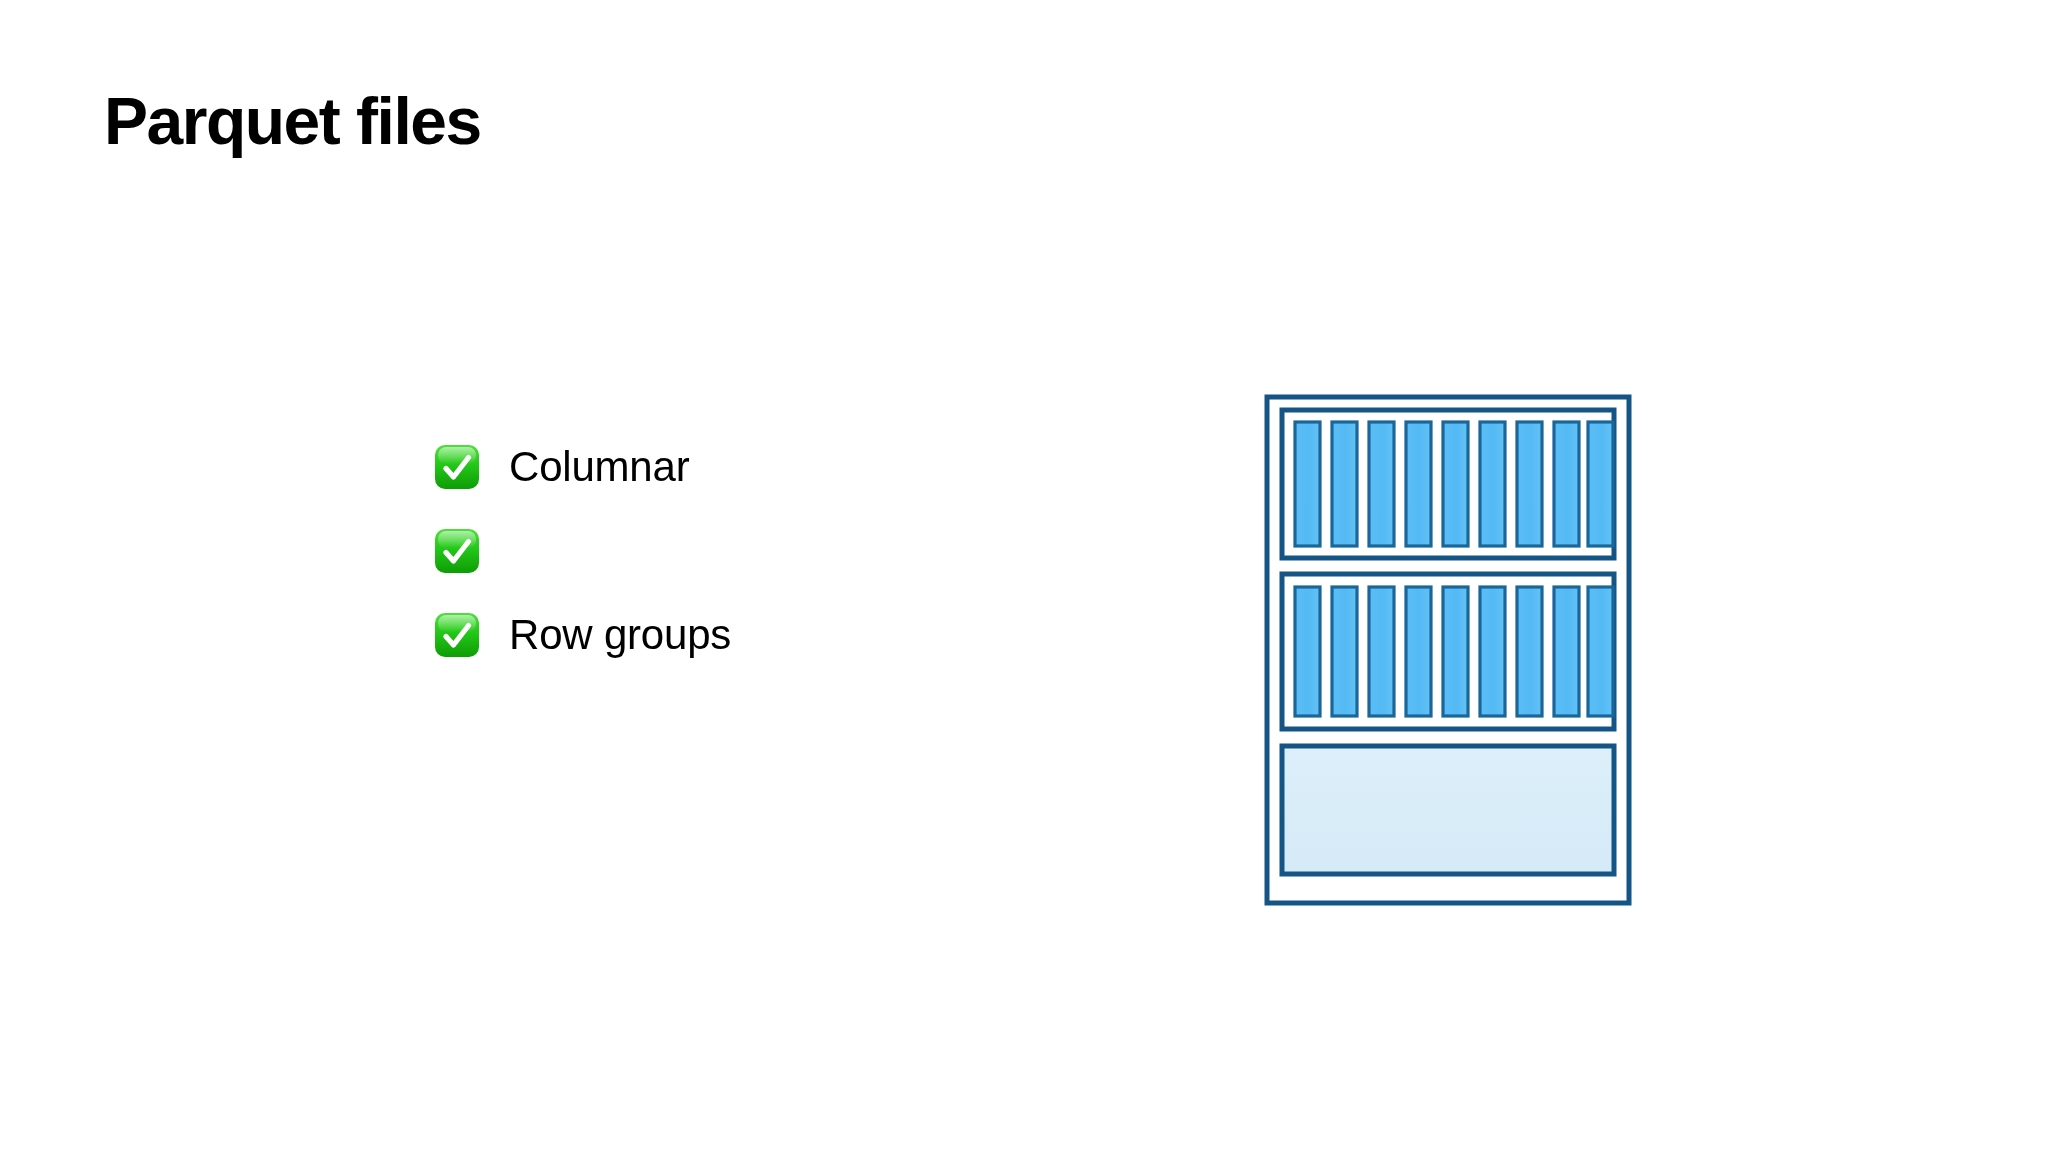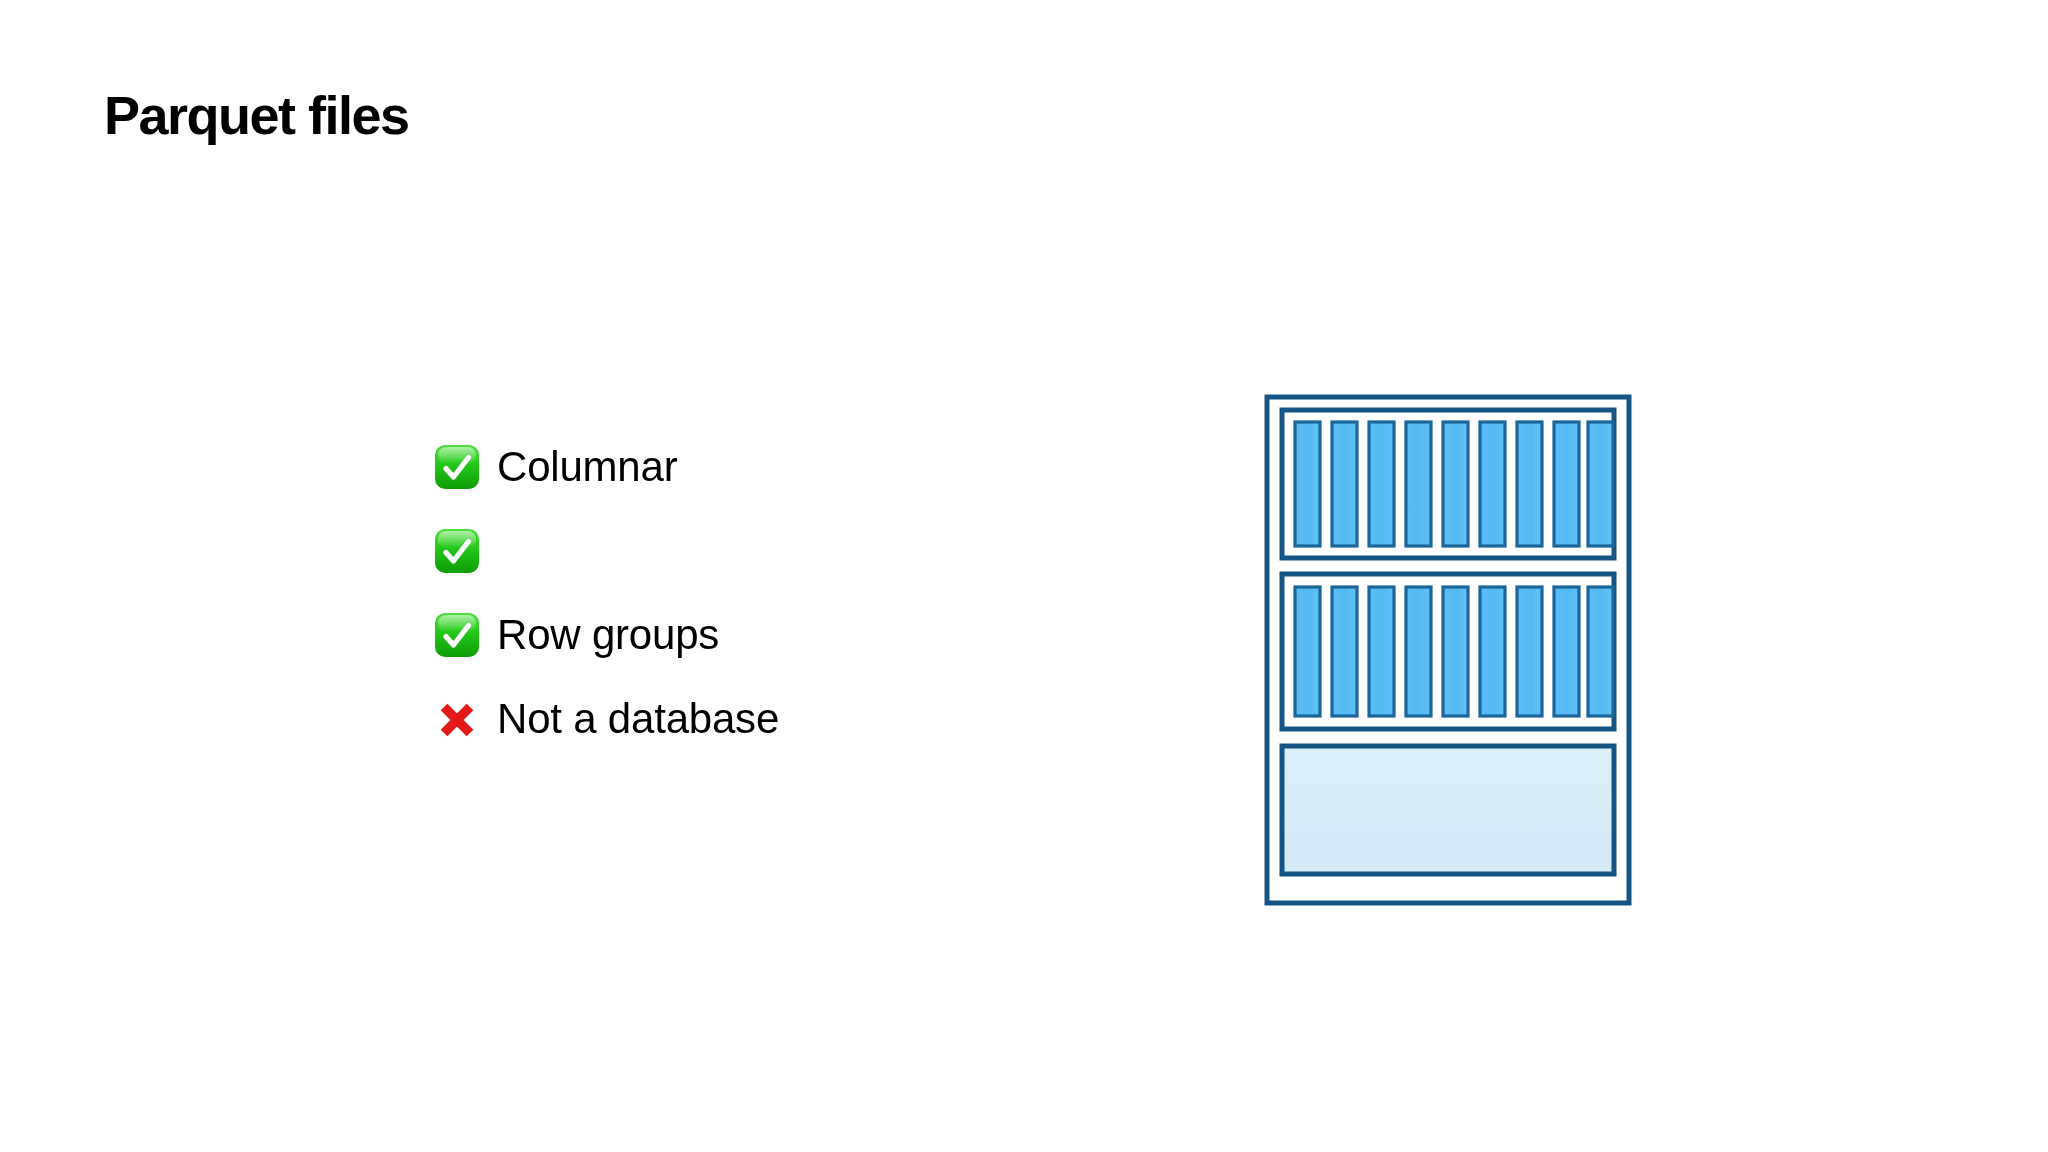--- a/index.html
+++ b/index.html
@@ -19,21 +19,21 @@
     position: absolute;
     inset: 0;
     background: #ffffff;
   }
 
   
   #slide-title {
     position: absolute;
     left: 104px;
     top: 88px;
-    font-size: 54px;
+    font-size: 66px;
     font-weight: 700;
     letter-spacing: -1.5px;
     color: #000000;
     line-height: 1.0;
     white-space: nowrap;
   }
 
   
   #feature-list {
     position: absolute;
@@ -47,21 +47,21 @@
     display: flex;
     align-items: center;
     height: 54px;
   }
   .feature-label {
     font-size: 42px;
     font-weight: 400;
     color: #000000;
     line-height: 1;
     white-space: nowrap;
-    margin-left: 16px;
+    margin-left: 28px;
     letter-spacing: -0.2px;
   }
 
   
   .icon-box {
     width: 48px;
     height: 48px;
     flex: 0 0 48px;
     display: block;
     position: relative;
@@ -145,31 +145,20 @@
             </linearGradient>
           </defs>
           <rect x="2" y="2" width="44" height="44" rx="10" ry="10" fill="url(#gchk2)"></rect>
           <rect x="5" y="4" width="38" height="17" rx="8" ry="8" fill="url(#ghl2)"></rect>
           <path d="M13 25.5 L20.5 34 L35.5 14.5" fill="none" stroke="#ffffff" stroke-width="5.2" stroke-linecap="round" stroke-linejoin="round"></path>
         </svg>
       </span>
       <span class="feature-label">Row groups</span>
     </div>
 
-    <div class="feature-row">
-      <span class="icon-box">
-        <svg viewBox="0 0 48 48" xmlns="http://www.w3.org/2000/svg" aria-hidden="true">
-          <g stroke="#E5191A" stroke-width="9.5" stroke-linecap="butt">
-            <line x1="11" y1="12" x2="37" y2="38"></line>
-            <line x1="37" y1="12" x2="11" y2="38"></line>
-          </g>
-        </svg>
-      </span>
-      <span class="feature-label">Not a database</span>
-    </div>
 
   </div>
 
   <div id="parquet-diagram">
     <svg width="368" height="512" viewBox="0 0 368 512" xmlns="http://www.w3.org/2000/svg">
       <defs>
         <linearGradient id="colFill" x1="0" y1="0" x2="1" y2="0">
           <stop offset="0%" stop-color="#5BBDF5"></stop>
           <stop offset="55%" stop-color="#54BAF4"></stop>
           <stop offset="100%" stop-color="#63C2F6"></stop>

